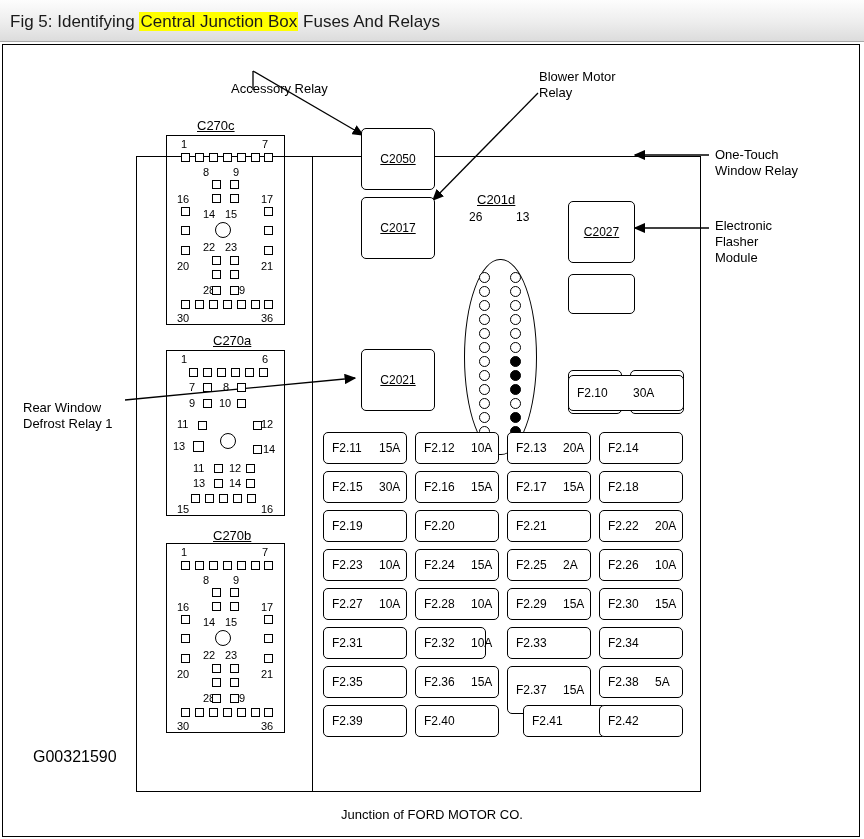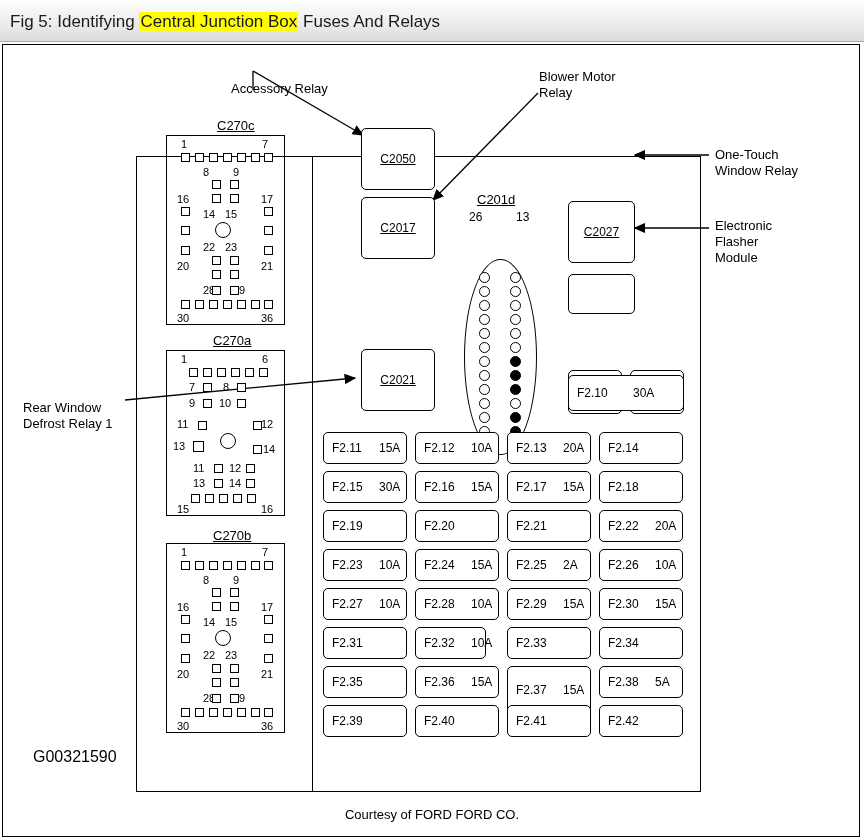--- a/index.html
+++ b/index.html
@@ -117,21 +117,21 @@
 Window Relay</div>
   <div class="callout" style="left:712px;top:173px;">Electronic
 Flasher
 Module</div>
   <div class="callout" style="left:20px;top:355px;">Rear Window
 Defrost Relay 1</div>
 
   <div id="cjb-box"></div>
   <div id="left-col"></div>
 
-  <div class="conn-title" style="left:214px;top:73px;">C270c</div>
+  <div class="conn-title" style="left:194px;top:73px;">C270c</div>
   <div class="conn-box" style="left:163px;top:90px;width:119px;height:190px;">
     <div class="num" style="left:14px;top:2px;">1</div>
     <div class="num" style="left:95px;top:2px;">7</div>
     <div class="pin" style="left:14px;top:17px;"></div>
     <div class="pin" style="left:28px;top:17px;"></div>
     <div class="pin" style="left:42px;top:17px;"></div>
     <div class="pin" style="left:56px;top:17px;"></div>
     <div class="pin" style="left:70px;top:17px;"></div>
     <div class="pin" style="left:84px;top:17px;"></div>
     <div class="pin" style="left:97px;top:17px;"></div>
@@ -454,24 +454,24 @@
     </div>
 
   <div class="fuse" style="left:320px;top:660px;width:84px;height:32px;">
       <span class="fid">F2.39</span>
       <span class="famp"></span>
     </div>
   <div class="fuse" style="left:412px;top:660px;width:84px;height:32px;">
       <span class="fid">F2.40</span>
       <span class="famp"></span>
     </div>
-  <div class="fuse" style="left:504px;top:660px;width:84px;height:32px;">
+  <div class="fuse" style="left:520px;top:660px;width:84px;height:32px;">
       <span class="fid">F2.41</span>
       <span class="famp"></span>
     </div>
   <div class="fuse" style="left:596px;top:660px;width:84px;height:32px;">
       <span class="fid">F2.42</span>
       <span class="famp"></span>
     </div>
 
   <div id="code">G00321590</div>
-  <div id="courtesy">Courtesy of FORD FORD CO.</div>
+  <div id="courtesy">Junction of FORD MOTOR CO.</div>
 </div>
 
 </body></html>

